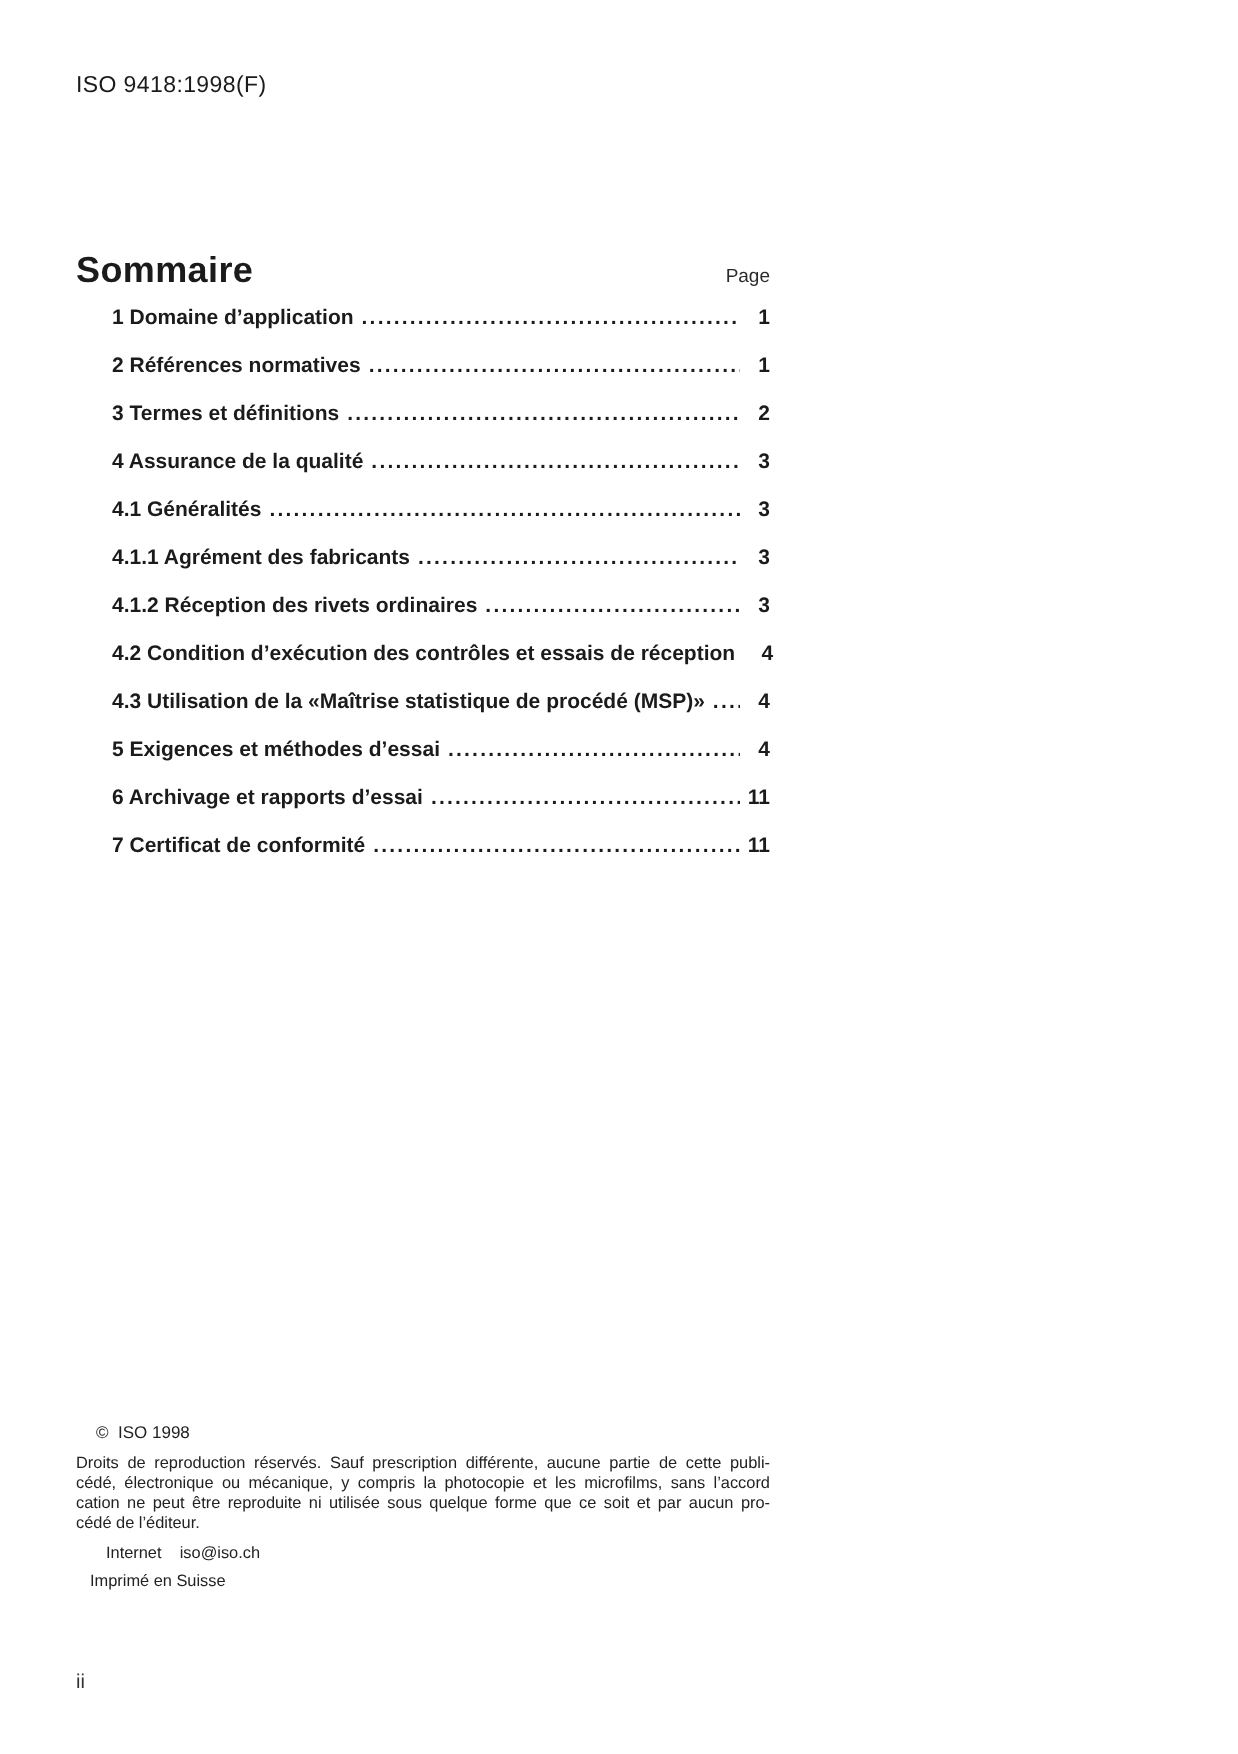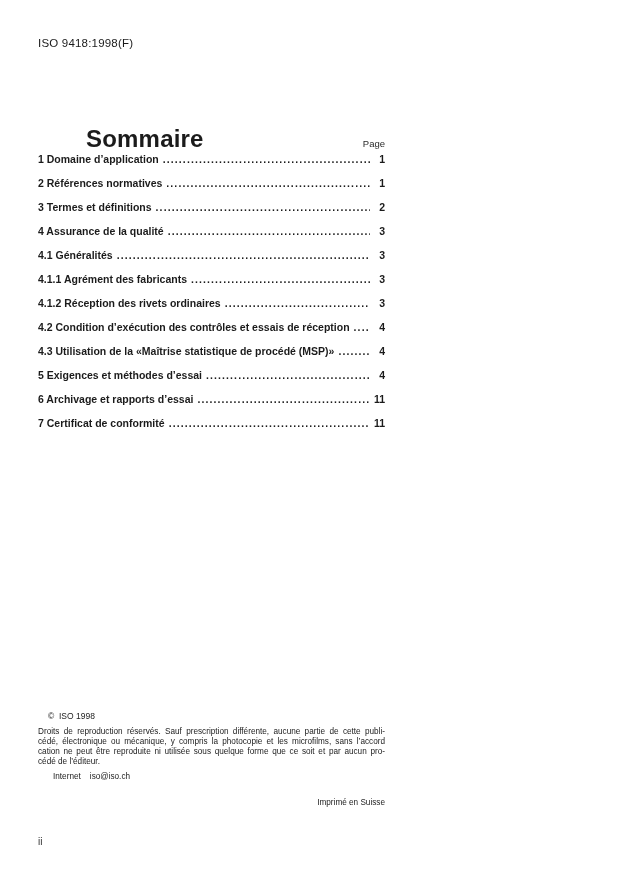--- a/index.html
+++ b/index.html
@@ -28,24 +28,23 @@
   .toc-head {
     position: absolute;
     top: 125px;
     left: 38px;
     width: 347px;
     display: flex;
     justify-content: space-between;
     align-items: baseline;
   }
   .toc-title {
-    font-size: 24px;
+    font-size: 18px;
     font-weight: bold;
     letter-spacing: 0.2px;
-    margin-left: 48px;
   }
   .toc-page-label {
     font-size: 9.5px;
     color: #2a2a2a;
   }
 
   .toc {
     position: absolute;
     top: 153px;
     left: 38px;
@@ -53,21 +52,21 @@
   }
   .toc-row {
     display: flex;
     align-items: baseline;
     height: 24px;
     font-size: 10.5px;
     font-weight: bold;
     line-height: 12px;
     white-space: nowrap;
   }
-  .toc-label { flex: 0 0 auto; }
+  .toc-label { flex: 0 0 auto; margin-left: 18px; }
   .toc-leader {
     flex: 1 1 auto;
     overflow: hidden;
     margin: 0 3px 0 4px;
     white-space: nowrap;
   }
   .toc-leader::after {
     content: "......................................................................................................................................................................";
     letter-spacing: 1.1px;
     font-weight: bold;
@@ -104,24 +103,23 @@
   .address {
     margin-top: 5px;
     margin-left: 15px;
   }
   .address div {
     font-size: 8.2px;
     line-height: 9.5px;
     white-space: pre;
   }
   .printed-in {
-    margin-top: 16px;
+    margin-top: 4px;
     margin-left: 7px;
     font-size: 8.2px;
-    text-align: right;
   }
 
   .page-number {
     position: absolute;
     top: 836px;
     left: 38px;
     font-size: 10px;
     color: #333;
   }
 </style>

